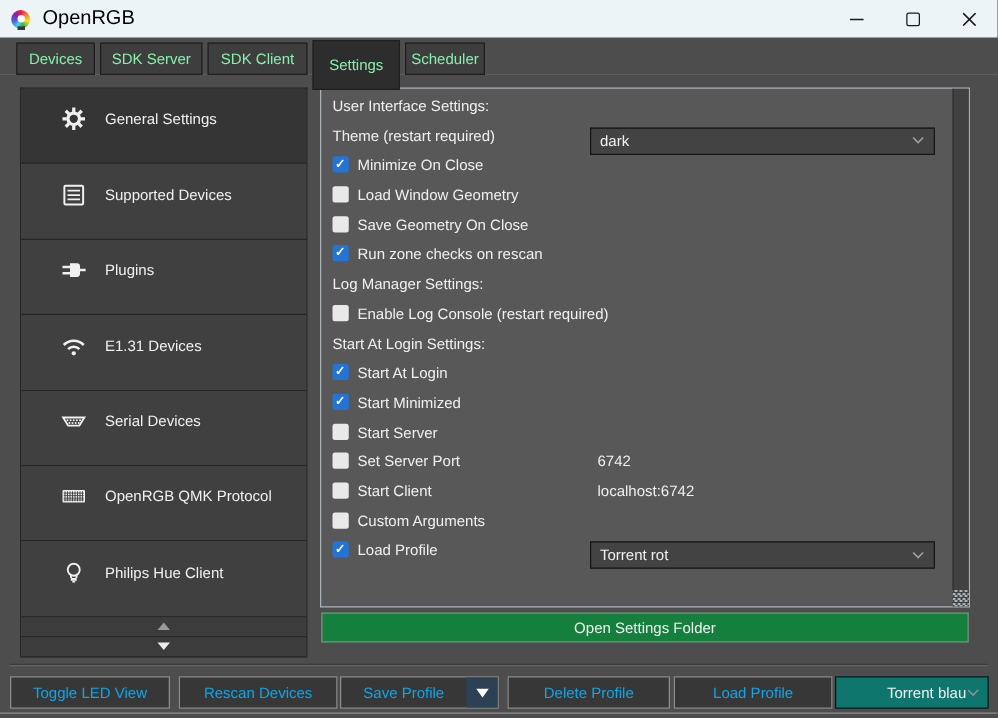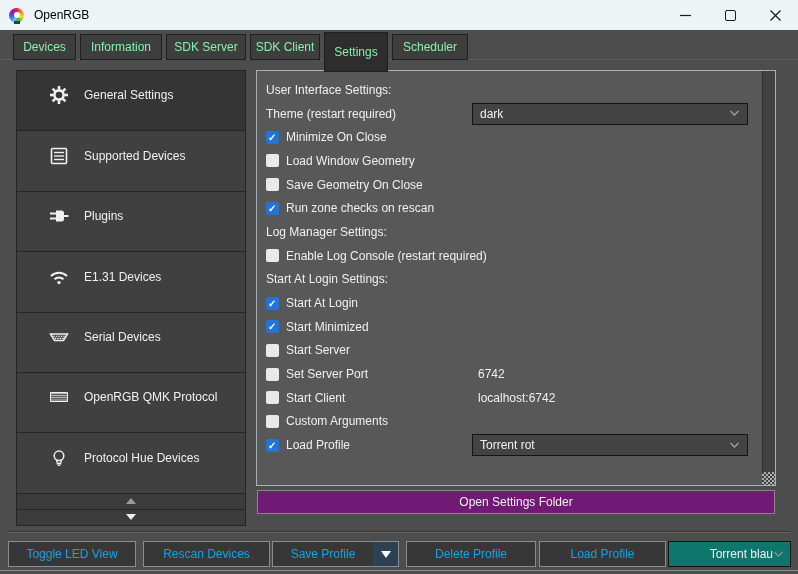--- a/index.html
+++ b/index.html
@@ -5,21 +5,21 @@
   html,body{margin:0;padding:0}
   body{width:798px;height:574px;position:relative;overflow:hidden;background:#4d4d4d;
        font-family:"Liberation Sans",sans-serif;font-size:12px;color:#f0f0f0}
   
   .titlebar{position:absolute;left:0;top:0;width:798px;height:30px;background:#ecf4f5;color:#000;
             display:flex;align-items:center}
   .bulb{width:15px;height:15px;border-radius:50%;margin-left:9px;position:relative;flex:0 0 auto;
         background:conic-gradient(#e6194b,#f58231,#ffe119,#3cb44b,#42d4f4,#4363d8,#911eb4,#e6194b)}
   .bulb::after{content:"";position:absolute;left:4.5px;top:4px;width:6px;height:6px;background:#fdfdfd;border-radius:50%}
   .bulb::before{content:"";position:absolute;left:4.5px;top:13px;width:6px;height:3px;background:#3a3a3a}
-  .title{margin-left:10px;font-size:12px}
+  .title{margin-left:10px;font-size:16px}
   .win-controls{position:absolute;right:0;top:0;height:30px;display:flex}
   .wc{width:45px;height:30px;display:flex;align-items:center;justify-content:center}
   .maxbox{width:9px;height:9px;border:1px solid #1b1b1b;border-radius:2px}
   
   .tabline{position:absolute;left:0;top:59px;width:798px;height:1px;background:#5e5e5e}
   .tabs{position:absolute;left:13px;top:34px;height:26px;display:flex;gap:4px;z-index:2}
   .tab{background:#3e3e3e;border:1px solid #1f1f1f;box-sizing:border-box;height:26px;
        display:flex;align-items:center;justify-content:center;color:#86efac}
   .tab.active{background:#2d2d2d;height:40px;margin-top:-2px}
   .tab:nth-child(1){width:63px}.tab:nth-child(2){width:82px}.tab:nth-child(3){width:80px}
@@ -35,29 +35,29 @@
              display:flex;align-items:center;justify-content:center}
   .tri-up{width:0;height:0;border-left:5px solid transparent;border-right:5px solid transparent;border-bottom:6px solid #9a9a9a}
   .tri-down{width:0;height:0;border-left:5px solid transparent;border-right:5px solid transparent;border-top:6px solid #ededed}
   
   .panel{position:absolute;left:256px;top:70px;width:520px;height:416px;background:#585858;
          border:1px solid #a9b1b8;box-sizing:border-box}
   .scroll-track{position:absolute;top:0;right:0;width:13px;height:100%;background:#414141;border-left:1px solid #303030;box-sizing:border-box}
   .size-grip{position:absolute;right:0;bottom:0;width:13px;height:13px;
              background:repeating-conic-gradient(#a9b1b8 0% 25%,#414141 0% 50%) 0 0/4px 4px}
   .rows{position:absolute;left:9px;top:7px;width:490px}
-  .row{height:23.7px;display:flex;align-items:center;position:relative}
+  .row{height:23.7px;display:flex;align-items:flex-start;position:relative}
   .cb{width:13px;height:13px;border-radius:2px;background:#e9e9e9;margin-right:7px;flex:0 0 auto;position:relative}
   .cb.checked{background:#2374d4}
   .cb.checked::after{content:"✓";position:absolute;left:2px;top:0;font-size:10px;line-height:13px;color:#fff;font-weight:bold}
   .val{position:absolute;left:212px}
   .combo{position:absolute;left:206px;width:276px;height:22px;background:#434343;border:1px solid #151515;
          box-sizing:border-box;display:flex;align-items:center;justify-content:space-between;padding:0 7px}
   
-  .open-folder-btn{position:absolute;left:257px;top:490px;width:518px;height:24px;background:#701a75;
+  .open-folder-btn{position:absolute;left:257px;top:490px;width:518px;height:24px;background:#15803d;
                    border:1px solid #878787;box-sizing:border-box;display:flex;align-items:center;justify-content:center}
   
   .groove-h{position:absolute;left:8px;top:531px;width:782px;height:0;border-top:1px solid #3a3a3a;border-bottom:1px solid #646464}
   .win-bottom{position:absolute;left:0;top:570px;width:798px;height:1px;background:#8e8e8e}
   
   .tb-btn{position:absolute;top:541px;height:26px;background:#373737;border:1px solid #8c8c8c;box-sizing:border-box;
           display:flex;align-items:center;justify-content:center;color:#0ea5e9;padding:0}
   .btn-toggle{left:8px;width:128px}
   .btn-rescan{left:143px;width:127px}
   .btn-save{left:272px;width:127px}
@@ -90,21 +90,20 @@
         <line x1="0.5" y1="0.5" x2="10.5" y2="10.5" stroke="#1b1b1b" stroke-width="1.2"></line>
         <line x1="10.5" y1="0.5" x2="0.5" y2="10.5" stroke="#1b1b1b" stroke-width="1.2"></line>
       </svg>
     </div>
   </div>
 </div>
 
 <div class="tabline"></div>
 <div class="tabs">
   <div class="tab">Devices</div>
-  <div class="tab">Information</div>
   <div class="tab">SDK Server</div>
   <div class="tab">SDK Client</div>
   <div class="tab active">Settings</div>
   <div class="tab">Scheduler</div>
 </div>
 
 <div class="sidebar">
 
   <div class="side-item selected">
     <span class="side-icon">
@@ -206,21 +205,21 @@
   <div class="side-item">
     <span class="side-icon">
       <svg width="22" height="22" viewBox="0 0 22 22">
         <circle cx="11" cy="8.8" r="4.8" stroke="#f0f0f0" stroke-width="1.5" fill="none"></circle>
         <line x1="8.8" y1="13" x2="8.8" y2="15.4" stroke="#f0f0f0" stroke-width="1.5"></line>
         <line x1="13.2" y1="13" x2="13.2" y2="15.4" stroke="#f0f0f0" stroke-width="1.5"></line>
         <rect x="8.6" y="15.4" width="4.8" height="2.2" rx="0.5" fill="#f0f0f0"></rect>
         <rect x="9.8" y="17.8" width="2.4" height="1.2" fill="#f0f0f0"></rect>
       </svg>
     </span>
-    <span class="side-label">Protocol Hue Devices</span>
+    <span class="side-label">Philips Hue Client</span>
   </div>
 
   <div class="arrow-row">
     <span class="tri-up"></span>
   </div>
   <div class="arrow-row">
     <span class="tri-down"></span>
   </div>
 </div>
 

